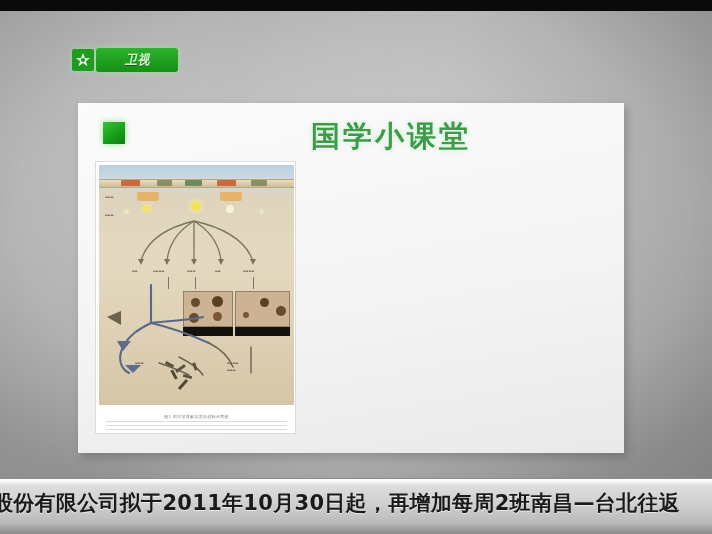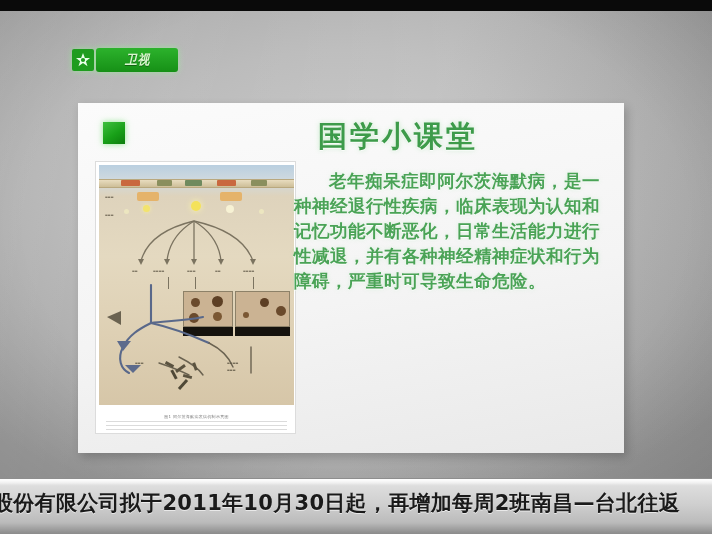--- a/index.html
+++ b/index.html
@@ -95,21 +95,21 @@
   
   #slide-bullet {
     position:absolute; left:25px; top:19px;
     width:22px; height:22px;
     background:linear-gradient(145deg,#3ec03e 0%,#18a018 55%,#0d7d0d 100%);
     box-shadow:0 0 6px rgba(70,220,70,.6);
   }
 
   
   #slide-title {
-    position:absolute; left:240px; top:14px;
+    position:absolute; left:233px; top:14px;
     width:290px;
     font-size:29px; font-weight:bold;
     color:#3d9b4a;
     text-shadow:0 1px 1px rgba(255,255,255,.85), 0 0 5px rgba(130,220,140,.45);
     letter-spacing:3px;
     white-space:nowrap;
   }
 
   
   #figure-frame {
@@ -321,21 +321,20 @@
 
         <div class="fig-label" style="left:36px;  top:196px; color:#5e5744;">▬▬▬</div>
         <div class="fig-label" style="left:128px; top:196px; color:#5e5744;">▬▬▬▬</div>
         <div class="fig-label" style="left:128px; top:203px; color:#5e5744;">▬▬▬</div>
       </div>
 
       <div id="figure-caption">图1 阿尔茨海默病发病机制示意图</div>
       <div id="figure-caption-line2"></div>
     </div>
 
-    <div id="slide-body">老年痴呆症即阿尔茨海默病，是一种神经退行性疾病，临床表现为认知和记忆功能不断恶化，日常生活能力进行性减退，并有各种神经精神症状和行为障碍，严重时可导致生命危险。</div>
   </div>
 
   <div id="ticker-bar">
     <div id="ticker-highlight"></div>
     <div id="ticker-text">股份有限公司拟于2011年10月30日起，再增加每周2班南昌—台北往返</div>
     <div id="ticker-shadowline"></div>
   </div>
 
 </div>
 

